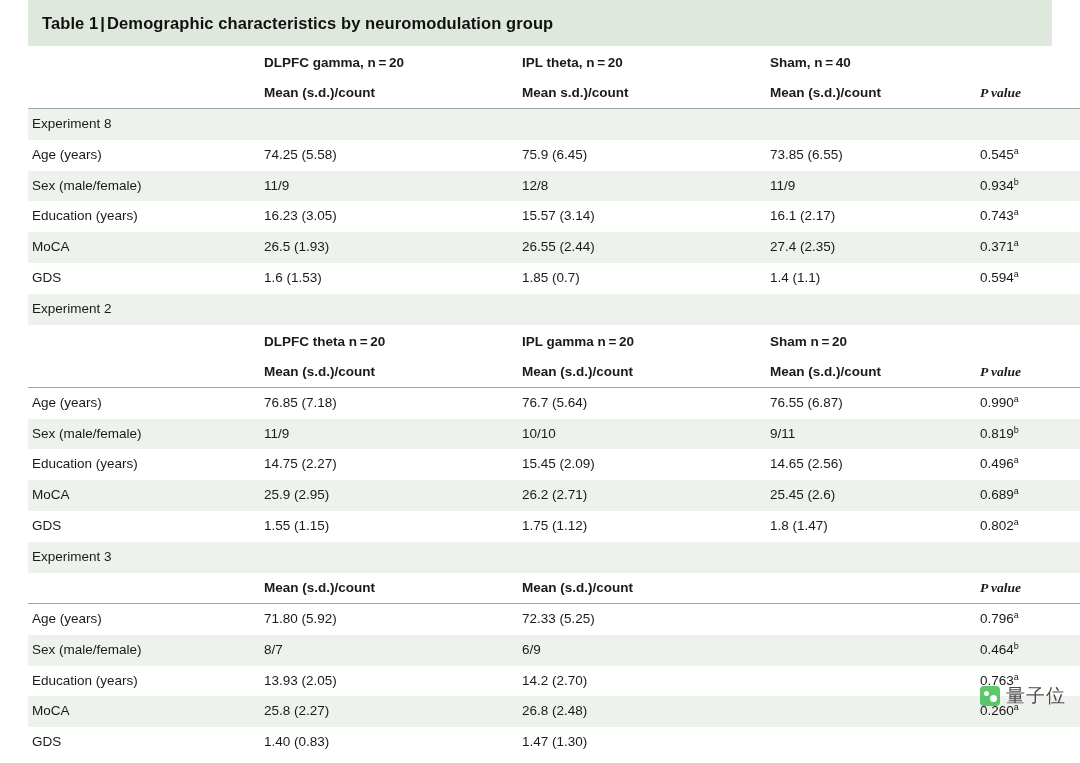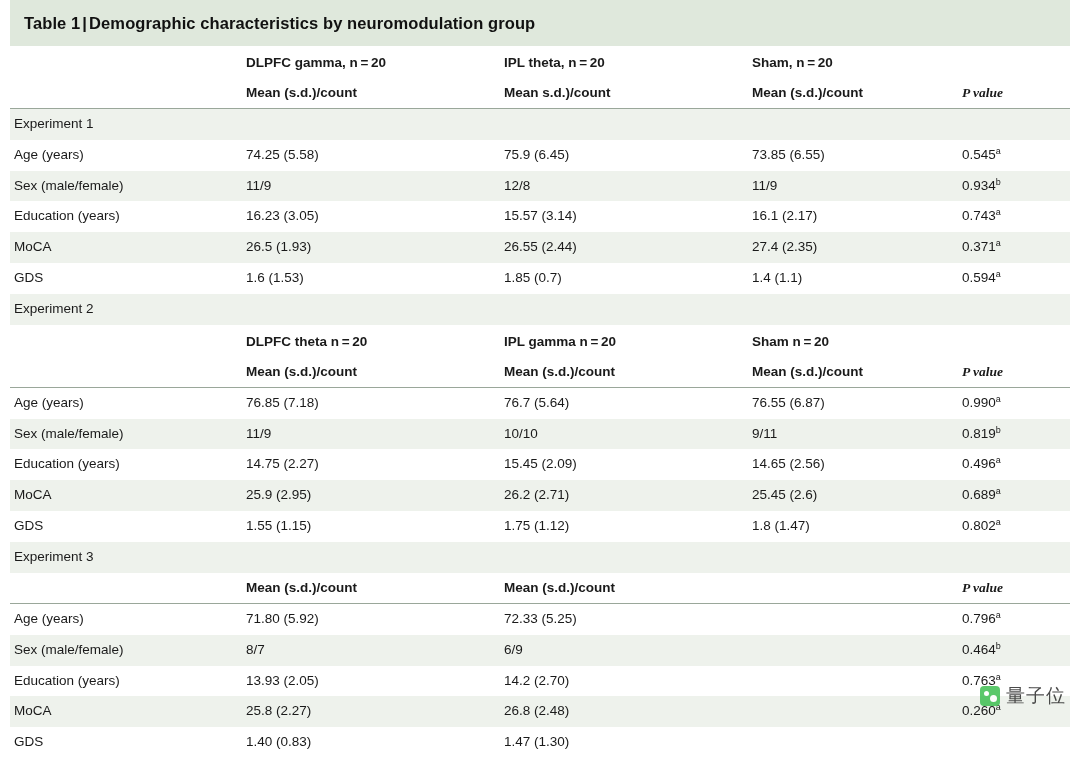--- a/index.html
+++ b/index.html
@@ -13,21 +13,21 @@
     font-family: "Liberation Sans", sans-serif;
     color: #1a1a1a;
     overflow: hidden;
   }
 
   .table-wrap {
     position: relative;
     width: 1080px;
     height: 745px;
     box-sizing: border-box;
-    padding: 0 10px;
+    padding: 0 28px;
     background: #ffffff;
   }
 
   .caption {
     background: #dfe8dc;
     padding: 14px 14px 13px 14px;
     font-size: 16.5px;
     font-weight: bold;
     color: #111111;
     letter-spacing: 0.1px;
@@ -130,33 +130,33 @@
         <col class="c2">
         <col class="c3">
         <col class="c4">
     </colgroup>
     <tbody>
 
       <tr class="zebra-light hdr-grp">
         <td></td>
         <td class="bold">DLPFC gamma, n = 20</td>
         <td class="bold">IPL theta, n = 20</td>
-        <td class="bold">Sham, n = 20</td>
+        <td class="bold">Sham, n = 40</td>
         <td></td>
       </tr>
       <tr class="zebra-light hdr-sub">
         <td></td>
         <td class="bold">Mean (s.d.)/count</td>
         <td class="bold">Mean s.d.)/count</td>
         <td class="bold">Mean (s.d.)/count</td>
         <td class="ital-p"><i>P value</i></td>
       </tr>
 
       <tr class="zebra-dark">
-        <td class="sec-label">Experiment 1</td>
+        <td class="sec-label">Experiment 8</td>
         <td></td>
         <td></td>
         <td></td>
         <td></td>
       </tr>
 
       <tr class="zebra-light">
         <td>Age (years)</td>
         <td>74.25 (5.58)</td>
         <td>75.9 (6.45)</td>

